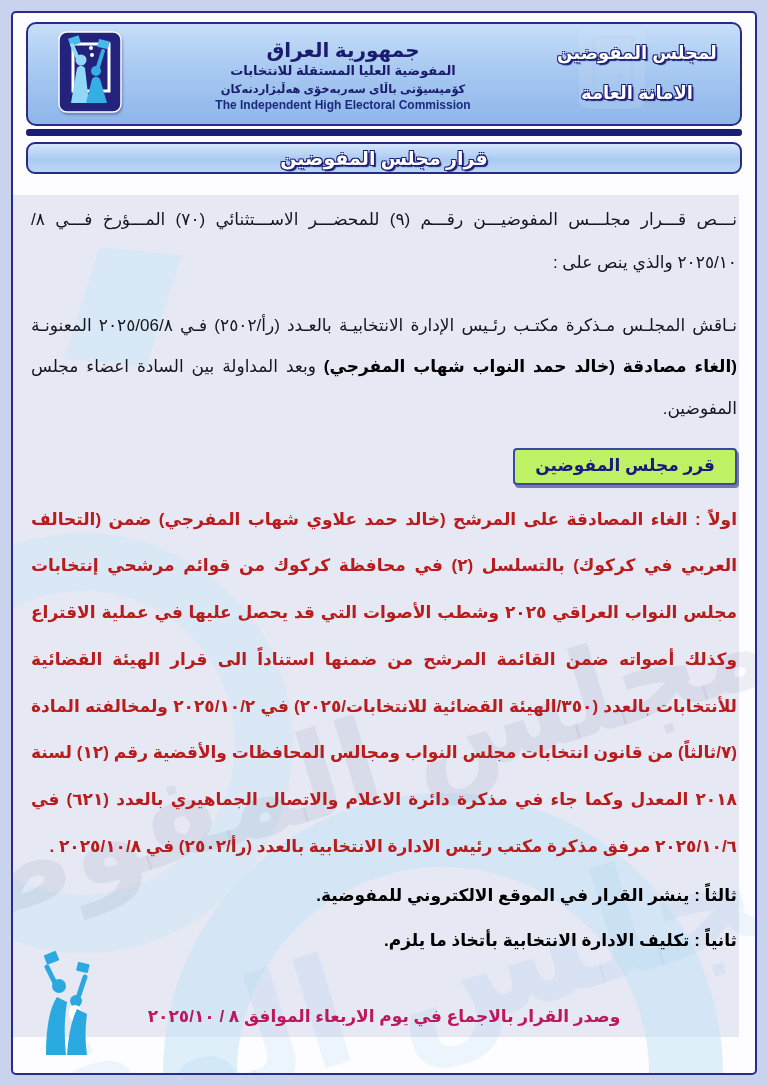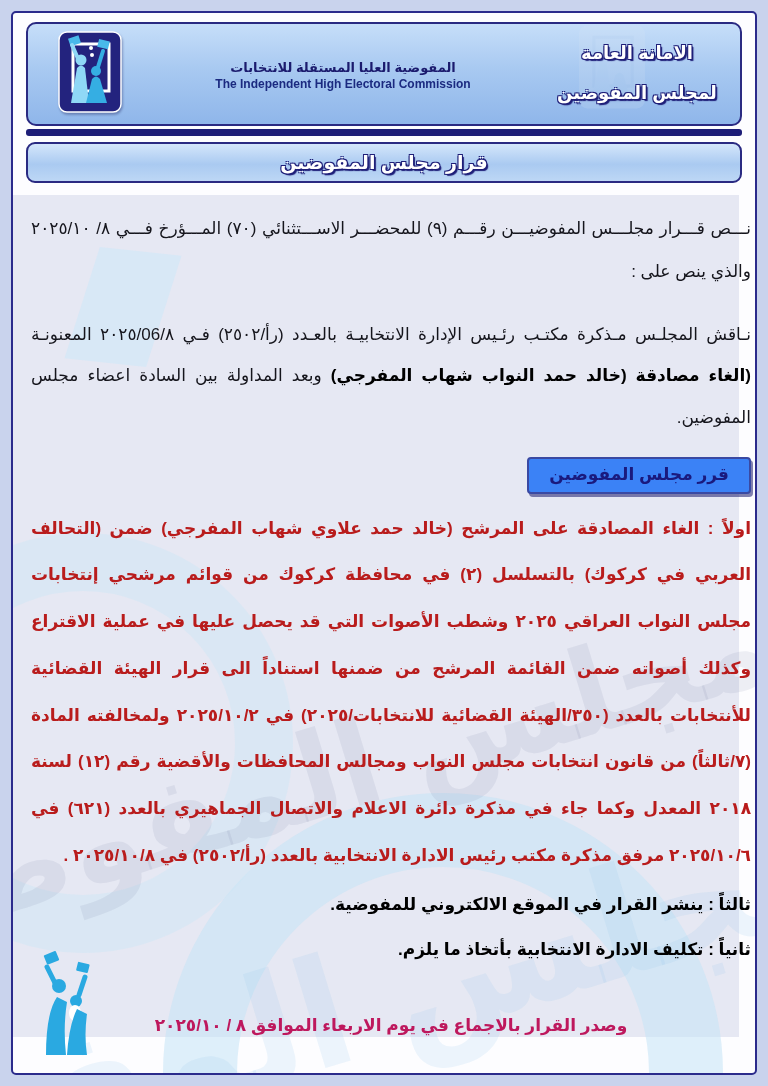--- a/index.html
+++ b/index.html
@@ -68,44 +68,44 @@
   .org-center { flex:1; text-align:center; color:#1b1b6e; padding-top:2px; }
   .org-center .l1 { font-size:20px; font-weight:bold; }
   .org-center .l2 { font-size:13px; font-weight:bold; margin-top:1px; }
   .org-center .l3 { font-size:11.5px; font-weight:bold; margin-top:4px; }
   .org-center .l4 { font-size:12px; font-weight:bold; color:#1b2a80; margin-top:2px; direction:ltr; }
   .logo-cell { width:96px; display:flex; justify-content:center; }
   .logo-plate { filter:drop-shadow(1px 2px 1px rgba(20,20,80,.35)); }
 
   
   .titlebar {
-    position:relative; z-index:2; margin:6px 13px 0; height:41px;
+    position:relative; z-index:2; margin:6px 13px 0; height:32px;
     border:2px solid #2a2a82; border-radius:9px;
     background:linear-gradient(180deg,#d4e6fb 0%,#aacaf1 55%,#bdd7f5 100%);
     display:flex; align-items:center; justify-content:center;
   }
   .titlebar span {
     color:#fff; font-weight:bold; font-size:19px; letter-spacing:.5px;
     text-shadow:-1px -1px 0 #1e1e78,1px -1px 0 #1e1e78,-1px 1px 0 #1e1e78,1px 1px 0 #1e1e78,2px 2px 1px #1e1e78;
   }
 
   
   .doc-body {
-    position:relative; z-index:2; padding:14px 4px 0 18px;
+    position:relative; z-index:2; padding:14px 18px 0 18px;
     color:#111; font-size:17px;
   }
   .p-intro {
     margin-top:10px; line-height:2.55; text-align:justify;
     font-weight:500; color:#15151c;
   }
   .p-memo { margin-top:20px; line-height:2.45; text-align:justify; color:#15151c; }
   .p-memo b { color:#000; }
   .badge {
     display:inline-block; margin-top:18px; padding:5px 20px 7px;
-    background:#3b82f6; border:2px solid #3a49a2; border-radius:4px;
+    background:#bef264; border:2px solid #3a49a2; border-radius:4px;
     box-shadow:2px 3px 0 rgba(26,26,110,.55);
     color:#1a1a7e; font-weight:bold; font-size:17px;
   }
   .p-clause1 { margin-top:12px; line-height:2.75; text-align:justify; font-weight:bold; color:#b91c1c; }
   .p-clause  { margin-top:4px;  line-height:2.45; font-weight:bold; color:#000; }
   .p-closing { margin-top:44px; text-align:center; font-weight:bold; color:#be185d; font-size:17px; }
 
   .footer-logo { position:absolute; left:26px; bottom:12px; z-index:2; }
 </style>
 </head>
@@ -124,25 +124,27 @@
     <div class="header-box">
       <div class="secretariat">
         <span class="hdr-wm">
           <svg width="68" height="90" viewBox="0 0 64 80">
             <rect x="1" y="1" width="62" height="78" rx="8" fill="#dce9f8"></rect>
             <rect x="15" y="12" width="36" height="46" fill="none" stroke="#b9d2ef" stroke-width="3"></rect>
             <path d="M12 74 L20 36 Q23 31 27 36 L32 74 Z" fill="#cfe4f6"></path>
             <path d="M28 74 L35 48 Q39 43 43 48 L50 74 Z" fill="#c2dcf4"></path>
           </svg>
         </span>
+        <div>لمجلس المفوضين</div>
         <div>الامانة العامة</div>
-        <div>لمجلس المفوضين</div>
       </div>
       <div class="org-center">
+        <div class="l1">جمهورية العراق</div>
         <div class="l2">المفوضية العليا المستقلة للانتخابات</div>
+        <div class="l3">كۆمیسیۆنی باڵای سەربەخۆی هەڵبژاردنەکان</div>
         <div class="l4">The Independent High Electoral Commission</div>
       </div>
       <div class="logo-cell">
         <span class="logo-plate">
           <svg width="64" height="82" viewBox="0 0 64 82">
             <rect x="1" y="1" width="62" height="80" rx="8" fill="#23237e" stroke="#ffffff" stroke-width="1.5"></rect>
             <rect x="15" y="13" width="36" height="47" fill="none" stroke="#ffffff" stroke-width="3"></rect>
             <rect x="11" y="6" width="11" height="8" fill="#49b9ea" transform="rotate(-18 16 10)"></rect>
             <rect x="40" y="9" width="11" height="8" fill="#49b9ea" transform="rotate(14 45 13)"></rect>
             <path d="M14 14 L21 30" stroke="#8fd8f6" stroke-width="4" stroke-linecap="round"></path>

